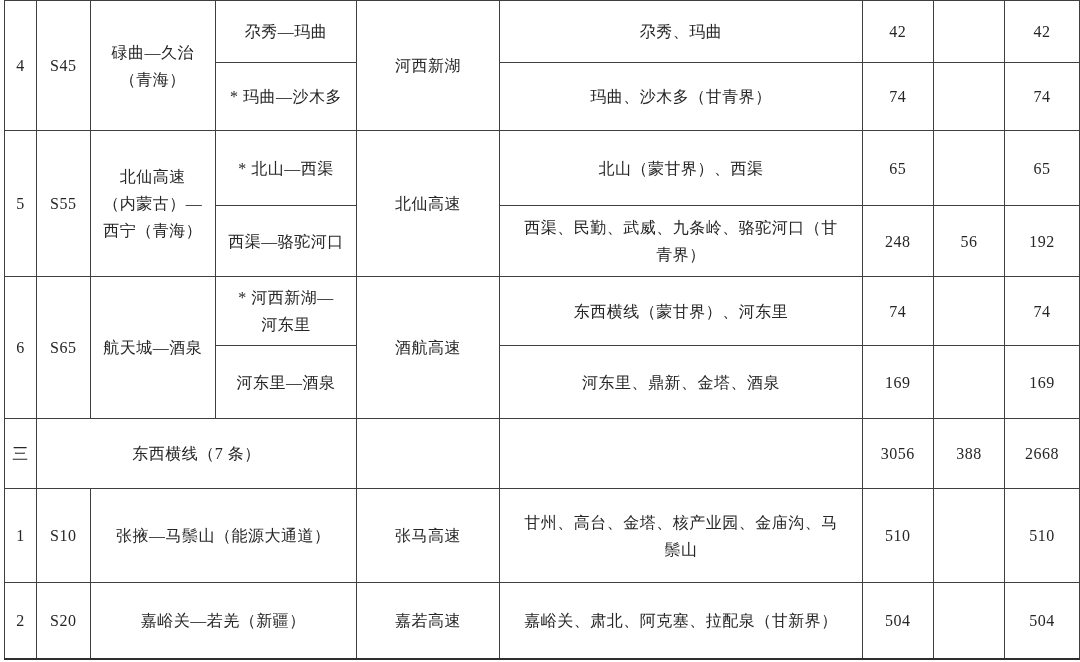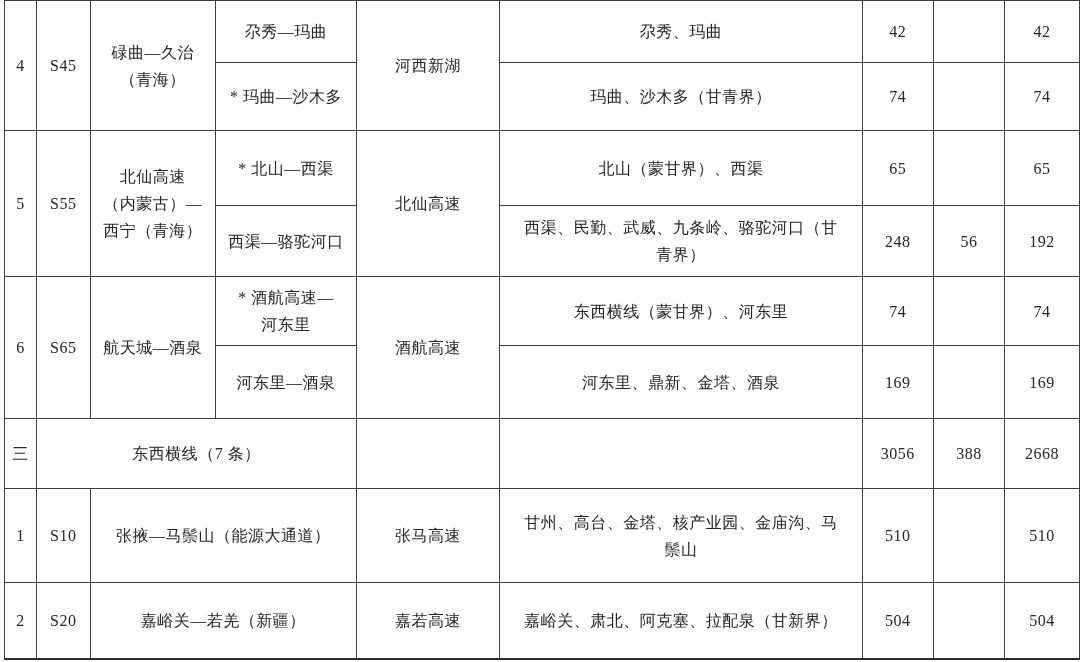--- a/index.html
+++ b/index.html
@@ -98,21 +98,21 @@
 青界）</td>
       <td>248</td>
       <td>56</td>
       <td>192</td>
     </tr>
 
     <tr class="r5">
       <td rowspan="2">6</td>
       <td rowspan="2">S65</td>
       <td rowspan="2">航天城—酒泉</td>
-      <td class="pre">* 酒航高速—
+      <td class="pre">* 河西新湖—
 河东里</td>
       <td rowspan="2">酒航高速</td>
       <td class="points">东西横线（蒙甘界）、河东里</td>
       <td>74</td>
       <td></td>
       <td>74</td>
     </tr>
     <tr class="r6">
       <td>河东里—酒泉</td>
       <td class="points">河东里、鼎新、金塔、酒泉</td>

